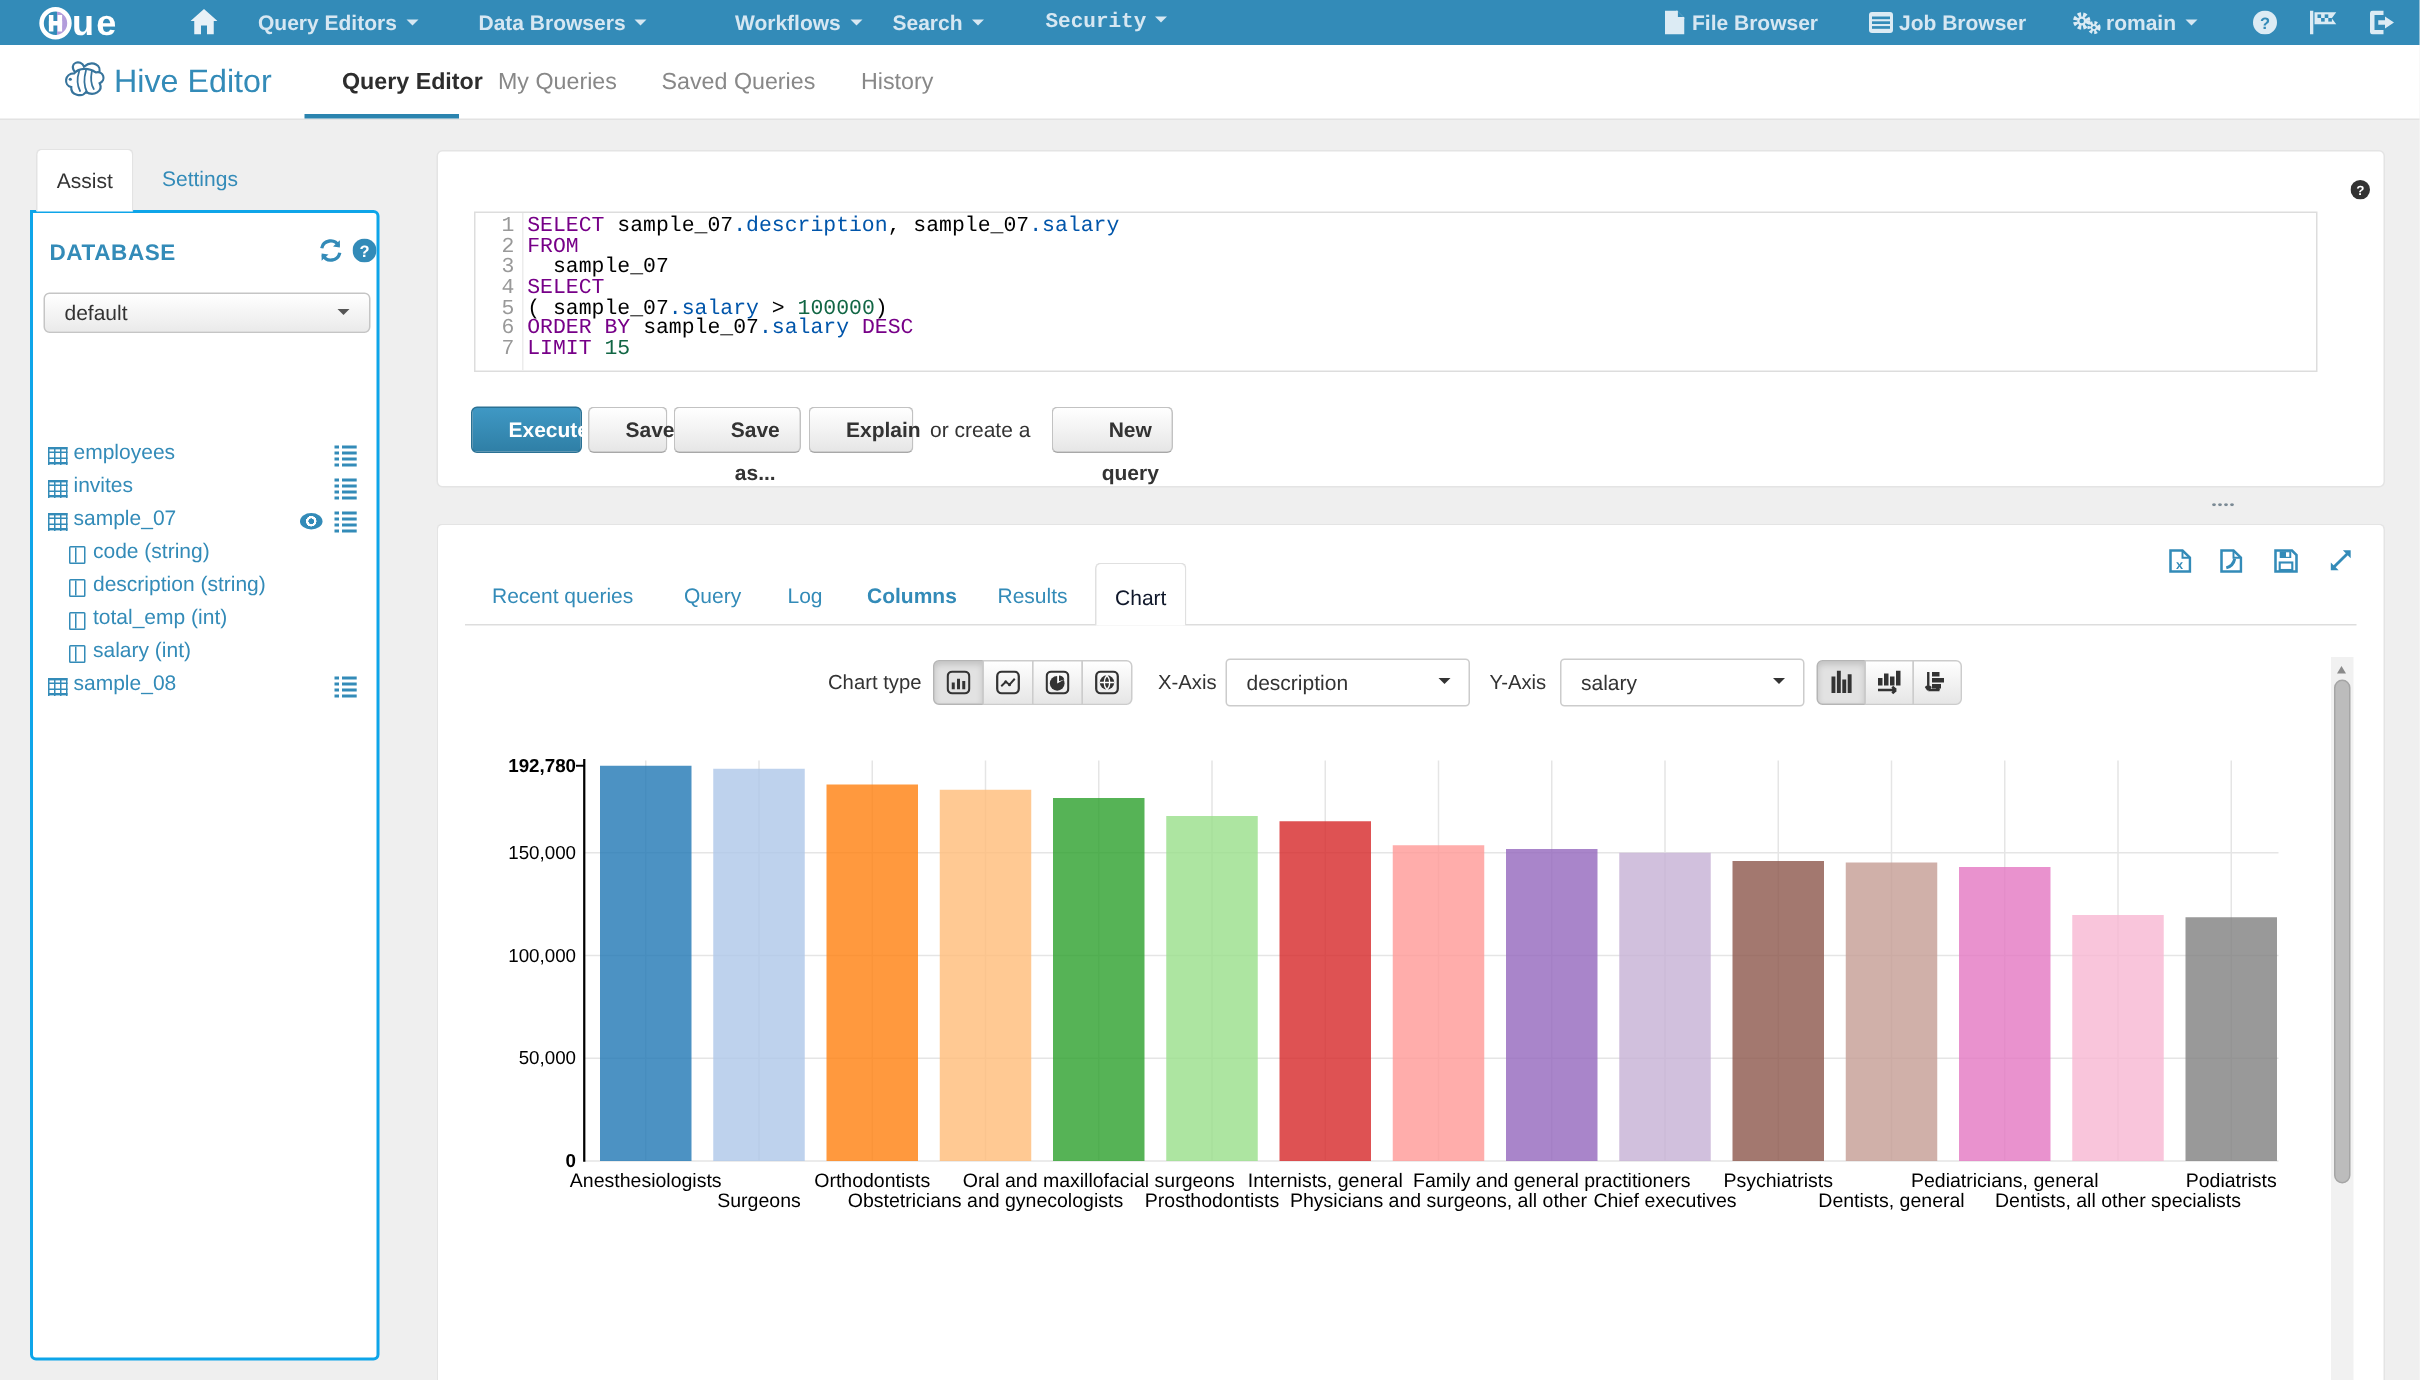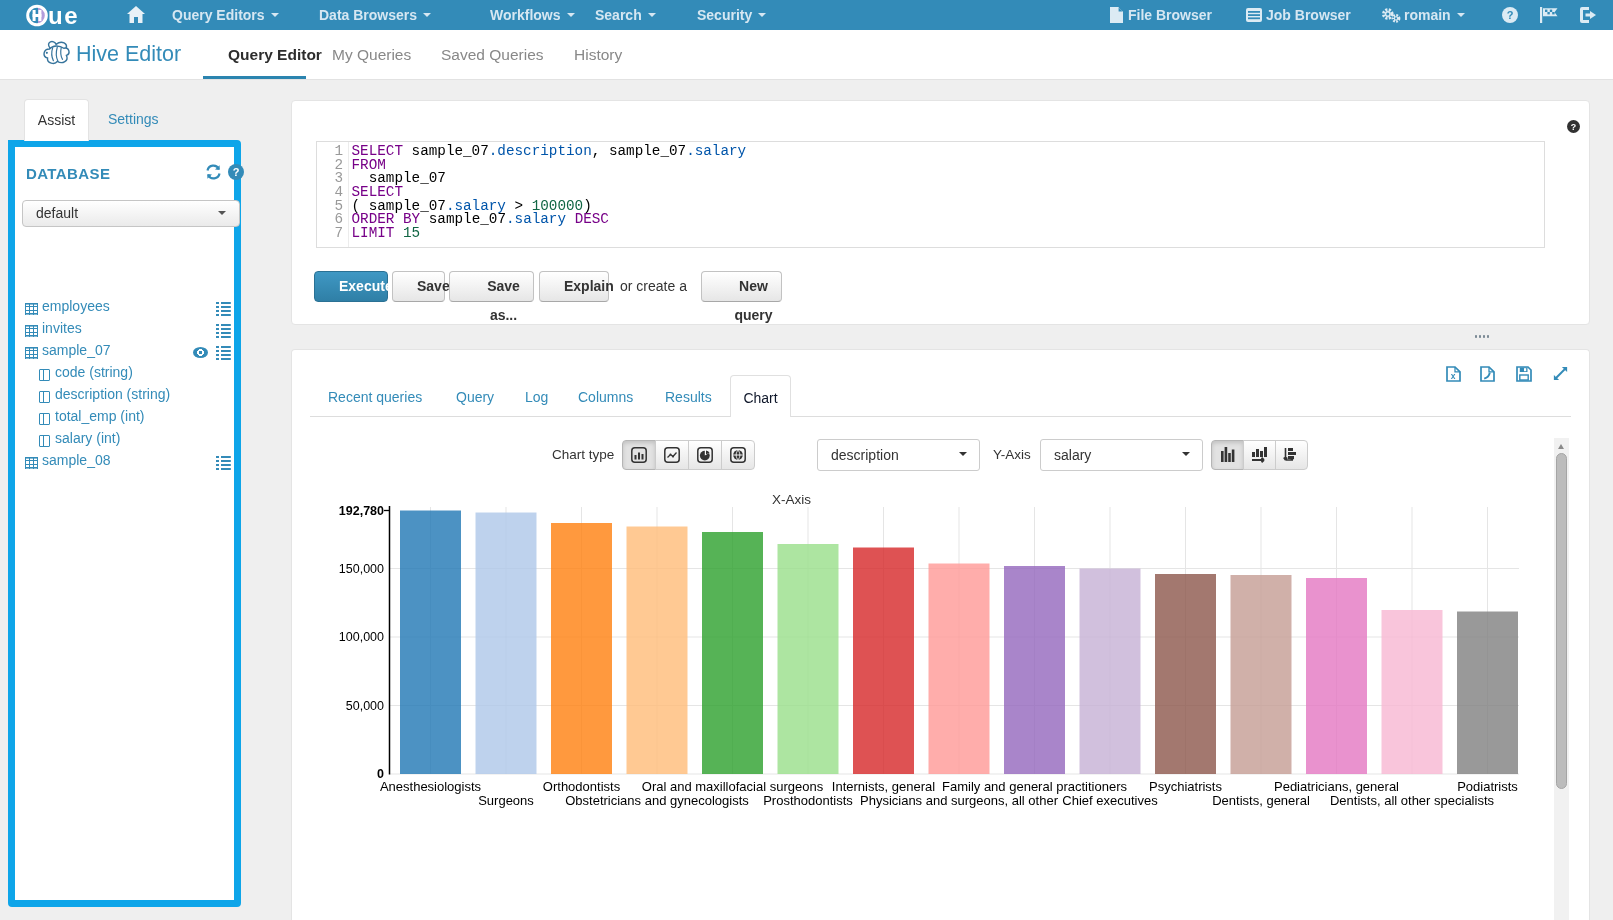--- a/index.html
+++ b/index.html
@@ -17,22 +17,22 @@
 
 
 #subnav { position:absolute; left:0; top:30px; width:1613px; height:50px; background:#fff;
   border-bottom:1px solid #e2e2e2; }
 .apptab { position:absolute; top:0; height:50px; line-height:50px; font-size:15.5px; color:#888; }
 
 
 #assisttab { position:absolute; left:24px; top:99px; width:65px; height:42px; background:#fff;
   border:1px solid #e3e3e3; border-bottom:none; border-radius:4px 4px 0 0; text-align:center;
   line-height:40px; font-size:14px; color:#333; z-index:3; }
-#sidepanel { position:absolute; left:8px; top:140px; width:233px; height:767px; background:#fff;
-  border:7px solid #0ea5e9; border-radius:0 4px 4px 4px; z-index:2; }
+#sidepanel { position:absolute; left:20px; top:140px; width:233px; height:767px; background:#fff;
+  border:2px solid #0ea5e9; border-radius:0 4px 4px 4px; z-index:2; }
 .srow { position:absolute; left:0; width:233px; height:22px; font-size:14px; color:#338bb8; }
 
 
 #card1 { position:absolute; left:291px; top:100px; width:1299px; height:225px; background:#fff;
   border:1px solid #e4e4e4; border-radius:4px; }
 #card2 { position:absolute; left:291px; top:349px; width:1299px; height:575px; background:#fff;
   border:1px solid #e4e4e4; border-radius:4px 4px 0 0; border-bottom:none; }
 
 
 .btn { position:absolute; height:31px; border:1px solid #c2c2c2; border-bottom-color:#a8a8a8;
@@ -100,21 +100,21 @@
     <text x="22" y="19.5" font-size="24" font-weight="bold" fill="#fff" letter-spacing="1.5" font-family="Liberation Sans, sans-serif">ue</text>
   </svg>
 
   <svg class="abs" style="left:127px; top:6px;" width="18" height="17" viewBox="0 0 18 17">
     <path d="M9 0 L18 8 15.5 8 15.5 17 11 17 11 11 7 11 7 17 2.5 17 2.5 8 0 8 Z" fill="#e8f1f7"></path>
   </svg>
   <div class="navitem" style="left:172px;">Query Editors<span class="caret"></span></div>
   <div class="navitem" style="left:319px;">Data Browsers<span class="caret"></span></div>
   <div class="navitem" style="left:470px;margin-left:20px;">Workflows<span class="caret"></span></div>
   <div class="navitem" style="left:595px;">Search<span class="caret"></span></div>
-  <div class="navitem" style="left:697px;">Security<span class="caret"></span></div>
+  <div class="navitem" style="left:697px;font-family:Liberation Mono, monospace;">Security<span class="caret"></span></div>
 
   <svg class="abs" style="left:1110px; top:7px;" width="13" height="16" viewBox="0 0 13 16">
     <path d="M0 0 H8 L13 5 V16 H0 Z" fill="#dcebf4"></path>
     <path d="M8 0 L13 5 H8 Z" fill="#338bb8"></path>
     <path d="M8 0 L8 5 13 5" fill="none" stroke="#dcebf4" stroke-width="1.2"></path>
   </svg>
   <div class="navitem" style="left:1128px;">File Browser</div>
   <svg class="abs" style="left:1246px; top:8px;" width="16" height="14" viewBox="0 0 16 14">
     <rect x="0" y="0" width="16" height="14" rx="2" fill="#dcebf4"></rect>
     <rect x="2" y="3" width="12" height="1.8" fill="#338bb8"></rect>
@@ -291,21 +291,21 @@
   <g stroke="#338bb8" stroke-width="2" fill="#338bb8">
     <line x1="4" y1="14" x2="14" y2="4"></line>
     <path d="M10.5 2 H16 V7.5 Z" stroke="none"></path>
     <path d="M2 10.5 V16 H7.5 Z" stroke="none"></path>
   </g>
 </svg>
 
 <div class="rtab" style="left:328px;">Recent queries</div>
 <div class="rtab" style="left:456px;">Query</div>
 <div class="rtab" style="left:525px;">Log</div>
-<div class="rtab" style="left:578px;">Columns</div>
+<div class="rtab" style="left:578px;font-weight:bold;">Columns</div>
 <div class="rtab" style="left:665px;">Results</div>
 <div class="abs" style="left:310px; top:416px; width:1261px; height:1px; background:#ddd;"></div>
 <div class="abs" style="left:730px; top:375px; width:61px; height:42px; background:#fff;
   border:1px solid #e0e0e0; border-bottom:none; border-radius:4px 4px 0 0; text-align:center;
   line-height:44px; font-size:14px; color:#0f172a;">Chart</div>
 
 <div class="abs" style="left:552px; top:440px; height:30px; line-height:30px; font-size:13.5px; color:#333;">Chart type</div>
 <div class="abs" style="left:622px; top:440px;">
   <div class="ctbtn active">
     <svg width="16" height="16" viewBox="0 0 16 16">
@@ -329,21 +329,21 @@
         <path d="M9 7.2 L9 3.4 A4.2 4.2 0 0 1 12.6 6 Z" fill="#333"></path>
       </svg>
   </div><div class="ctbtn">
     <svg width="16" height="16" viewBox="0 0 16 16">
         <rect x="0.8" y="0.8" width="14.4" height="14.4" rx="3" fill="none" stroke="#333" stroke-width="1.5"></rect>
         <circle cx="8" cy="8" r="4.8" fill="#333"></circle>
         <path d="M3.2 8 H12.8 M8 3.2 C5.5 6 5.5 10 8 12.8 M8 3.2 C10.5 6 10.5 10 8 12.8" stroke="#fff" stroke-width="0.9" fill="none"></path>
       </svg>
   </div>
 </div>
-<div class="abs" style="left:772px; top:440px; height:30px; line-height:30px; font-size:13.5px; color:#333;margin-top:45px;">X-Axis</div>
+<div class="abs" style="left:772px; top:440px; height:30px; line-height:30px; font-size:13.5px; color:#333;">X-Axis</div>
 <div class="selbox" style="left:817px;">description<span class="caret" style="position:absolute; right:12px; top:14px; border-top-color:#333;"></span></div>
 <div class="abs" style="left:993px; top:440px; height:30px; line-height:30px; font-size:13.5px; color:#333;">Y-Axis</div>
 <div class="selbox" style="left:1040px;">salary<span class="caret" style="position:absolute; right:12px; top:14px; border-top-color:#333;"></span></div>
 <div class="abs" style="left:1211px; top:440px;">
   <div class="ctbtn active" style="width:33px;">
     <svg width="16" height="15" viewBox="0 0 16 15">
         <rect x="1" y="4" width="2.6" height="11" fill="#333"></rect>
         <rect x="4.6" y="0" width="2.6" height="15" fill="#333"></rect>
         <rect x="8.2" y="6" width="2.6" height="9" fill="#333"></rect>
         <rect x="11.8" y="2.5" width="2.6" height="12.5" fill="#333"></rect>

